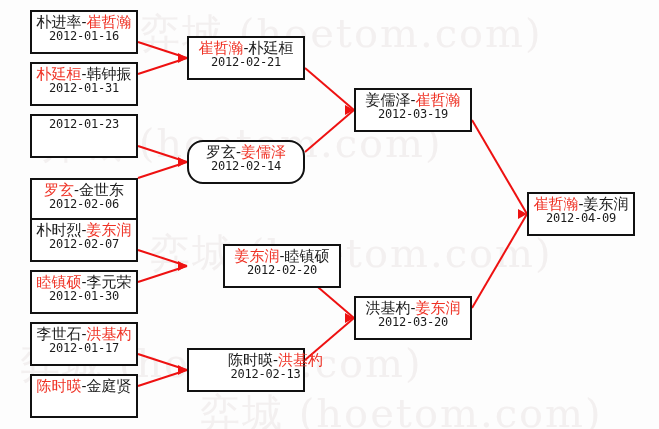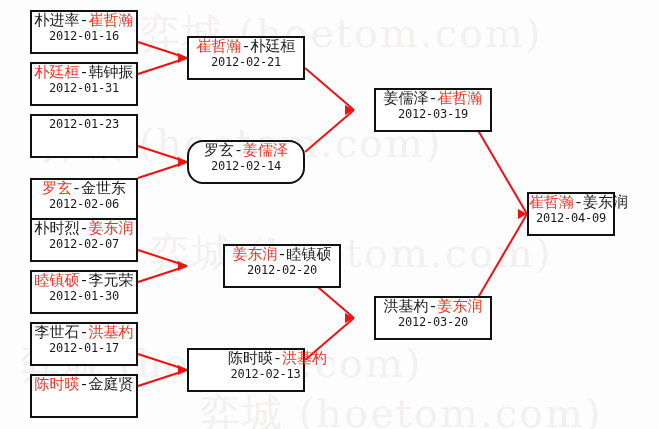--- a/index.html
+++ b/index.html
@@ -51,38 +51,38 @@
     box-sizing: border-box;
     background: #ffffff;
     border: 2px solid #111111;
     z-index: 2;
     text-align: center;
     padding-top: 2px;
     line-height: 1.08;
   }
   .players {
     font-size: 15px;
-    font-family: Liberation Mono, monospace;
+    font-family: Liberation Sans, sans-serif;
     white-space: nowrap;
     color: #1a1a1a;
   }
   .players .w { color: #ef3124; }
   .players .l { color: #1a1a1a; }
   .players .dash { color: #1a1a1a; }
   .date {
     font-size: 12px;
     font-family: "DejaVu Sans Mono", "Liberation Mono", monospace;
     color: #1a1a1a;
     letter-spacing: -0.2px;
   }
   
   .r1box { left: 30px;  width: 108px; height: 44px; }
   .r2box { left: 187px; width: 118px; height: 44px; }
-  .r3box { left: 374px; width: 118px; height: 44px; }
-  .r4box { left: 527px; width: 88px; height: 44px; }
+  .r3box { left: 354px; width: 118px; height: 44px; }
+  .r4box { left: 527px; width: 108px; height: 44px; }
 </style>
 </head>
 <body>
 
 <div id="stage">
 
   <div class="watermark-layer">
     <div class="wm r1">弈城 (hoetom.com)</div>
     <div class="wm r2">弈城 (hoetom.com)</div>
     <div class="wm r3">弈城 (hoetom.com)</div>

